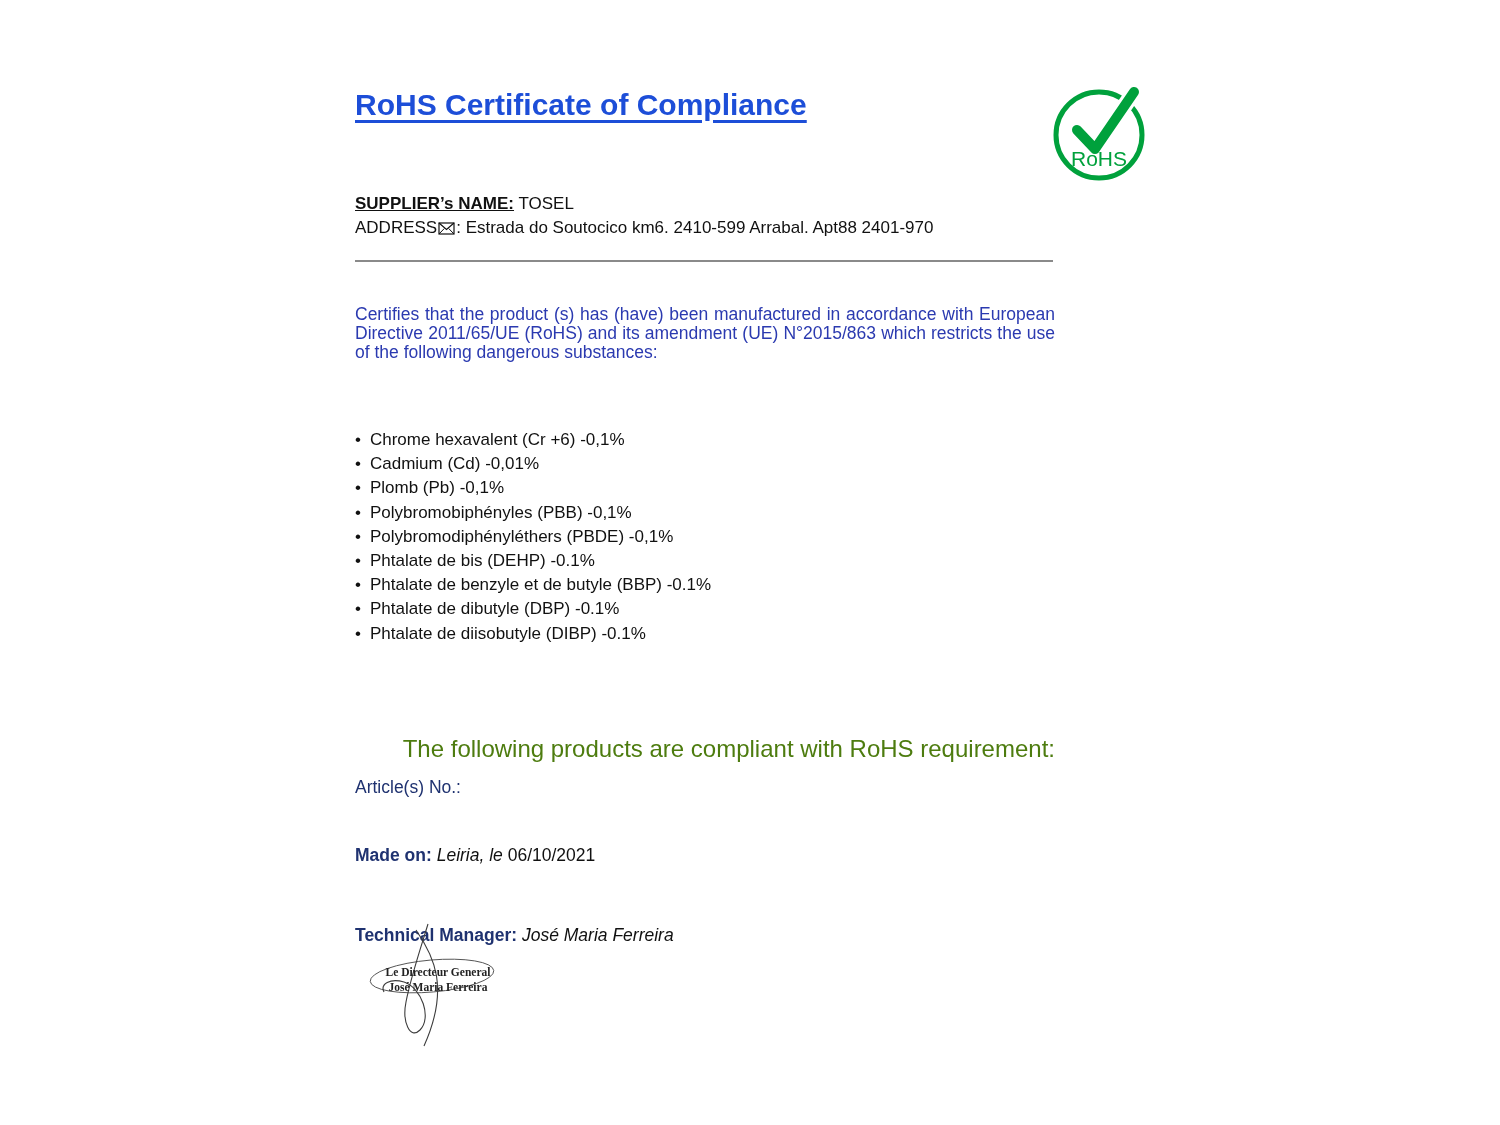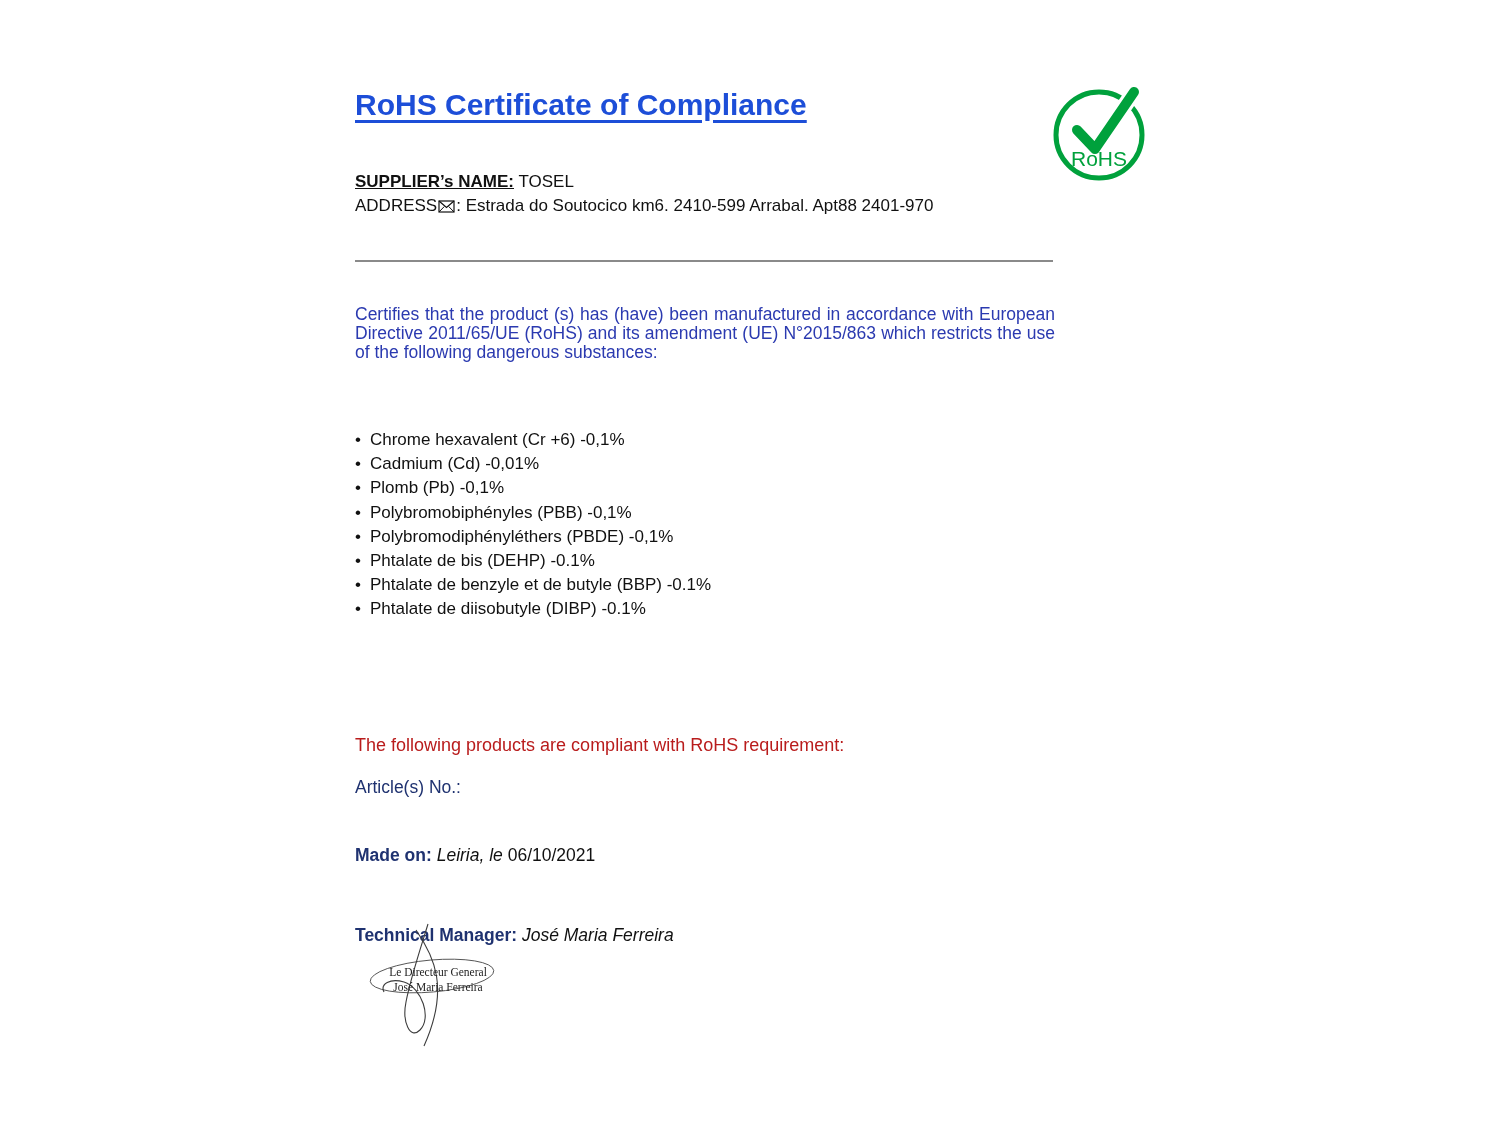--- a/index.html
+++ b/index.html
@@ -13,51 +13,51 @@
   .doc-title{
     left:355px;top:88px;width:700px;text-align:left;
     font-size:30px;font-weight:bold;color:#1d4ed8;
     text-decoration:underline;text-decoration-thickness:2.5px;text-underline-offset:5px;
   }
 
   
   .rohs-logo{left:1050px;top:82px;width:100px;height:105px;}
 
   
-  .supplier{left:355px;top:170px;width:720px;font-size:17px;line-height:24px;color:#111;}
+  .supplier{left:355px;top:192px;width:720px;font-size:17px;line-height:24px;color:#111;}
   .supplier .lbl-bold-underline{font-weight:bold;text-decoration:underline;}
   .inline-icon{display:inline-block;vertical-align:-2px;margin:0 1px;}
 
   
   .divider{left:355px;top:260px;width:698px;border-top:2px solid #8a8a8a;height:0;}
 
   
   .cert-paragraph{
     left:355px;top:305px;width:700px;font-size:17.5px;line-height:19px;
     color:#2B3AB0;text-align:justify;
   }
 
   
   .substances{left:355px;top:428px;width:700px;font-size:17px;color:#111;}
   .substances ul{margin:0;padding:0;list-style:none;}
   .substances li{line-height:24.2px;}
   .substances li::before{content:"•";margin-right:9px;}
 
   
-  .compliance-line{left:355px;top:735px;width:700px;font-size:18px;color:#b91c1c;}
+  .compliance-line{left:355px;top:735px;width:700px;font-size:24px;color:#4d7c0f;text-align:right;}
   .article-line{left:355px;top:777px;width:700px;font-size:17.5px;color:#1F3270;}
 
   
   .made-on{left:355px;top:845px;width:700px;font-size:17.5px;color:#111;}
   .tech-manager{left:355px;top:893px;width:700px;font-size:17.5px;color:#111;margin-top:32px;}
   .navy-bold{font-weight:bold;color:#1F3270;}
   .italic{font-style:italic;}
 
   
-  .signature{left:358px;top:922px;width:160px;height:130px;}
+  .signature{left:358px;top:922px;width:160px;height:130px;font-weight:bold;}
   .signature svg{position:absolute;left:0;top:0;}
   .sig-text{position:absolute;left:0;width:160px;text-align:center;
     font-family:"Liberation Serif", serif;font-size:11.5px;color:#222;}
   .sig-line1{top:44px;}
   .sig-line2{top:59px;}
 </style>
 </head>
 <body>
 
 <div class="abs doc-title">RoHS Certificate of Compliance</div>
@@ -91,20 +91,21 @@
 
 <div class="abs substances">
   <ul>
     <li>Chrome hexavalent (Cr +6) -0,1%</li>
     <li>Cadmium (Cd) -0,01%</li>
     <li>Plomb (Pb) -0,1%</li>
     <li>Polybromobiphényles (PBB) -0,1%</li>
     <li>Polybromodiphényléthers (PBDE) -0,1%</li>
     <li>Phtalate de bis (DEHP) -0.1%</li>
     <li>Phtalate de benzyle et de butyle (BBP) -0.1%</li>
+    <li>Phtalate de dibutyle (DBP) -0.1%</li>
     <li>Phtalate de diisobutyle (DIBP) -0.1%</li>
   </ul>
 </div>
 
 <div class="abs compliance-line">The following products are compliant with RoHS requirement:</div>
 <div class="abs article-line">Article(s) No.:</div>
 
 <div class="abs made-on">
   <span class="navy-bold">Made on:</span><span class="italic"> Leiria, le</span><span> 06/10/2021</span>
 </div>

